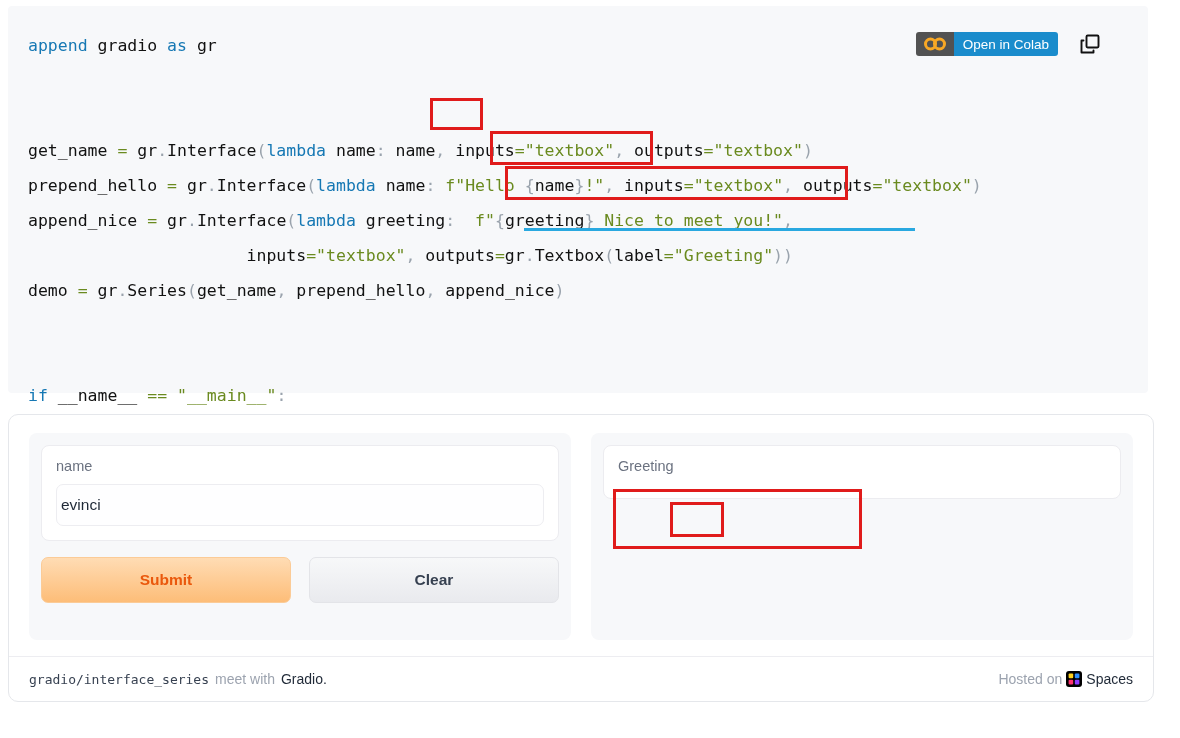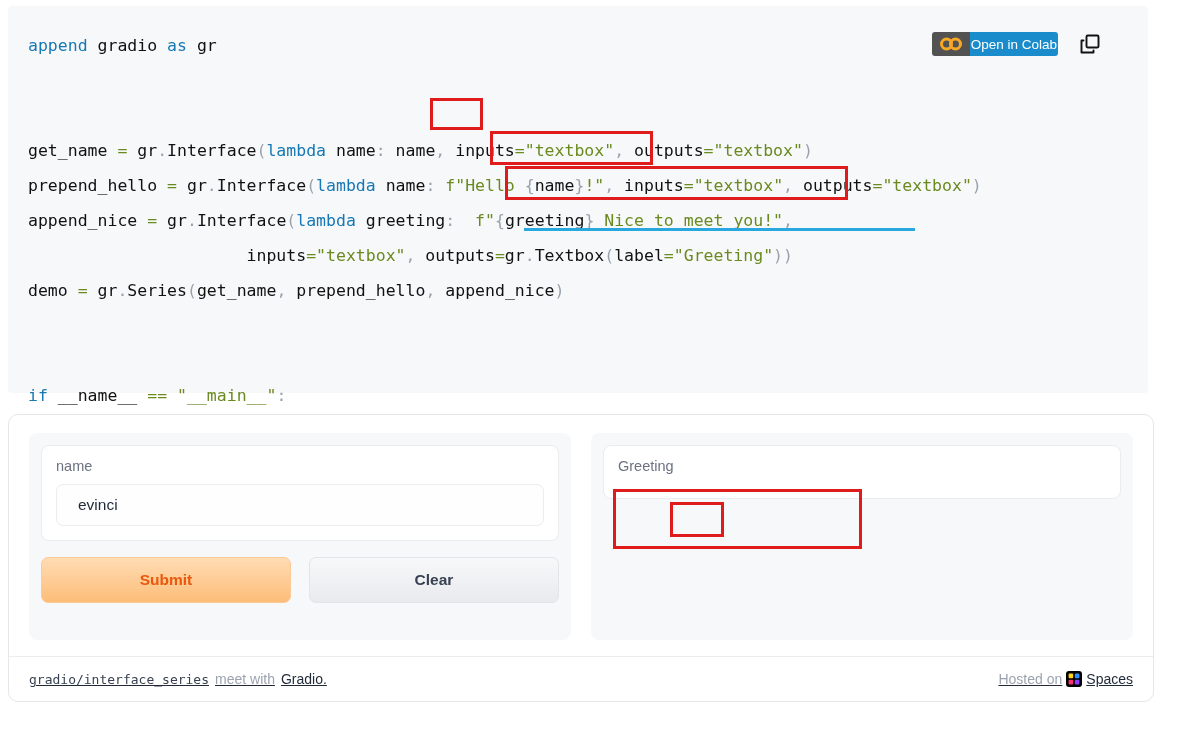--- a/index.html
+++ b/index.html
@@ -68,21 +68,21 @@
     align-items: center;
     padding: 0 8px;
     letter-spacing: -0.5px;
   }
   #colab-badge .co-logo svg { display:block; }
   #colab-badge .co-text {
     background: #1a8ccc;
     color: #ffffff;
     display: flex;
     align-items: center;
-    padding: 0 1px;
+    padding: 0 9px;
     white-space: nowrap;
   }
 
   
   #copy-icon {
     position: absolute;
     right: 46px;
     top: 26px;
     width: 24px;
     height: 24px;
@@ -141,21 +141,21 @@
   }
   .block-label {
     font-size: 14.5px;
     color: #6b7280;
     margin-bottom: 10px;
   }
   .textfield {
     border: 1px solid #ededf1;
     border-radius: 7px;
     background: #fefeff;
-    padding: 11px 21px;
+    padding: 11px 4px;
     font-size: 15.5px;
     color: #1f2937;
     min-height: 20px;
     box-sizing: border-box;
     width: 100%;
     font-family: "Liberation Sans", sans-serif;
     outline: none;
   }
   .btn-row {
     display: flex;
@@ -192,21 +192,20 @@
     bottom: 0;
     width: 100%;
     height: 45px;
     border-top: 1px solid #ededf1;
     display: flex;
     align-items: center;
     justify-content: space-between;
     padding: 0 20px;
     box-sizing: border-box;
     font-size: 14px;
-    text-decoration: underline;
   }
   #footer-left { display: flex; align-items: baseline; gap: 6px; }
   #repo-name {
     font-family: "DejaVu Sans Mono", monospace;
     font-size: 13px;
     color: #374151;
   }
   .muted { color: #9ca3af; }
   #gradio-link { color: #1f2937; }
   #footer-right { display: flex; align-items: center; gap: 4px; color: #9ca3af; }

